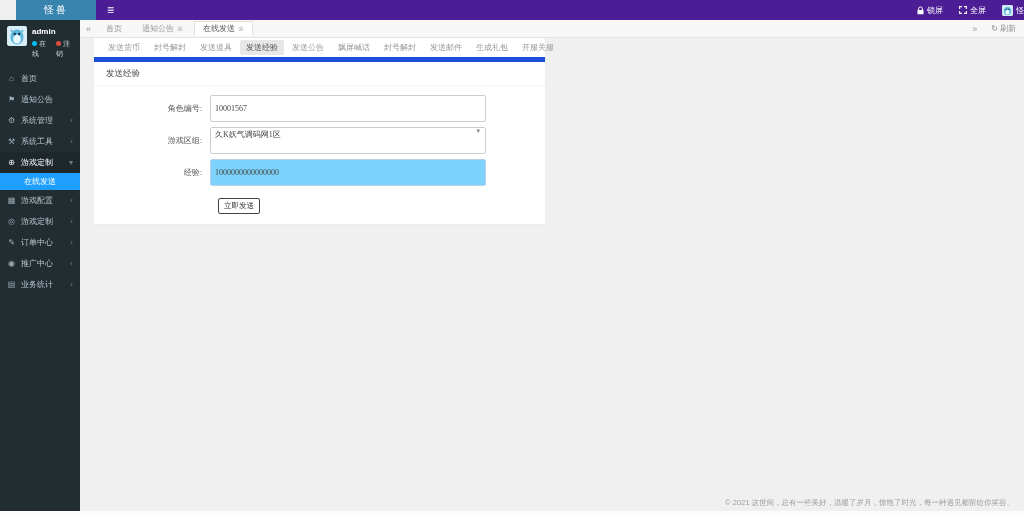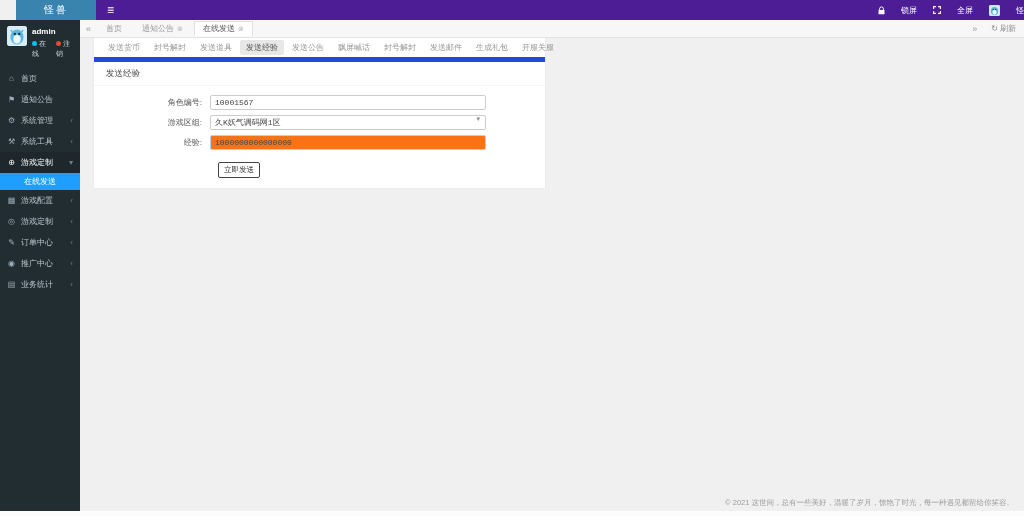--- a/index.html
+++ b/index.html
@@ -4,21 +4,21 @@
 <style>
   * { margin:0; padding:0; box-sizing:border-box; }
   html,body { width:1024px; height:516px; overflow:hidden; }
   body { font-family:"Liberation Sans", sans-serif; background:#f0f0f0; position:relative; }
 
   
   .navbar { position:absolute; top:0; left:16px; width:1024px; height:20px; background:#4c1d95; display:flex; align-items:center; z-index:10; }
   .brand { width:80px; height:20px; background:#3884af; color:#fff; font-size:10px; letter-spacing:2px; display:flex; align-items:center; justify-content:center; }
   .hamburger { color:#fff; font-size:12px; margin-left:11px; cursor:pointer; line-height:20px; }
   .nav-right { position:absolute; right:8px; top:0; height:20px; display:flex; align-items:center; gap:16px; }
-  .nav-item { display:flex; align-items:center; gap:16px; color:#fff; font-size:8px; cursor:pointer;justify-content:center; }
+  .nav-item { display:flex; align-items:center; gap:3px; color:#fff; font-size:8px; cursor:pointer;justify-content:center; }
   .nav-avatar { width:11px; height:11px; border-radius:2px; overflow:hidden; background:#cfe9f5; }
 
   
   .sidebar { position:absolute; top:20px; left:0; width:80px; height:491px; background:#222d32; z-index:6; }
   .user-panel { display:flex; gap:5px; padding:6px 6px 7px 7px; align-items:flex-start; }
   .user-avatar { width:20px; height:20px; border-radius:3px; overflow:hidden; background:#d8eef7; flex:none; }
   .user-meta { display:flex; flex-direction:column; gap:3px; padding-top:1px; }
   .user-name { color:#fff; font-size:8px; font-weight:bold; }
   .user-status { display:flex; gap:6px; font-size:7px; color:#cfd8dd; align-items:center; }
   .dot { width:5px; height:5px; border-radius:50%; display:inline-block; margin-right:2px; }
@@ -44,22 +44,22 @@
   
   .main { position:absolute; top:38px; left:80px; width:944px; height:478px; background:#f0f0f0; }
   .card { position:absolute; left:13px; top:0; width:453px; min-height:130px; background:#fff; border:1px solid #ececec; border-top:none; }
   .card-tabs { display:flex; align-items:center; padding:2px 8px; border-bottom:5px solid #1d4ed8; }
   .ctab { font-size:8px; color:#999; padding:2px 6px; margin-right:2px; cursor:pointer; white-space:nowrap; }
   .ctab.active { background:#e7e7e7; color:#555; border-radius:2px; }
   .card-title { font-size:8.5px; color:#444; padding:6px 12px 5px; border-bottom:1px solid #f5f5f5; }
   .form { padding:9px 0 10px; }
   .form-row { display:flex; align-items:center; margin-bottom:5px; }
   .form-label { width:116px; text-align:right; padding-right:8px; font-size:8px; color:#555; flex:none; }
-  .form-control { width:276px; height:15px; border:1px solid #ccc; border-radius:2px; font-size:8px; color:#444; padding:0 4px; font-family:Liberation Mono, monospace; background:#fff; }
-  .form-control.highlight { background:#f97316; border-color:#b9cfea; }
+  .form-control { width:276px; height:27px; border:1px solid #ccc; border-radius:2px; font-size:8px; color:#444; padding:0 4px; font-family:Liberation Serif, serif; background:#fff; }
+  .form-control.highlight { background:#7dd3fc; border-color:#b9cfea; }
   .select { position:relative; display:flex; align-items:flex-start; }
   .select .form-control { padding-right:14px; line-height:13px; cursor:pointer; }
   .select .caret { position:absolute; right:6px; font-size:7px; color:#888; }
   .submit-row { margin-left:124px; margin-top:8px; }
   .submit-btn { font-size:7.5px; color:#333; background:#fff; border:1px solid #444; border-radius:2px; padding:2px 5px; cursor:pointer; font-family:Liberation Mono, monospace; }
 
   .footer { position:absolute; right:10px; bottom:8px; font-size:7.5px; color:#9c9c9c; }
   .bottom-strip { position:absolute; left:0; bottom:0; width:1024px; height:5px; background:#fcfcfc; z-index:20; }
 
   svg { display:block; }

